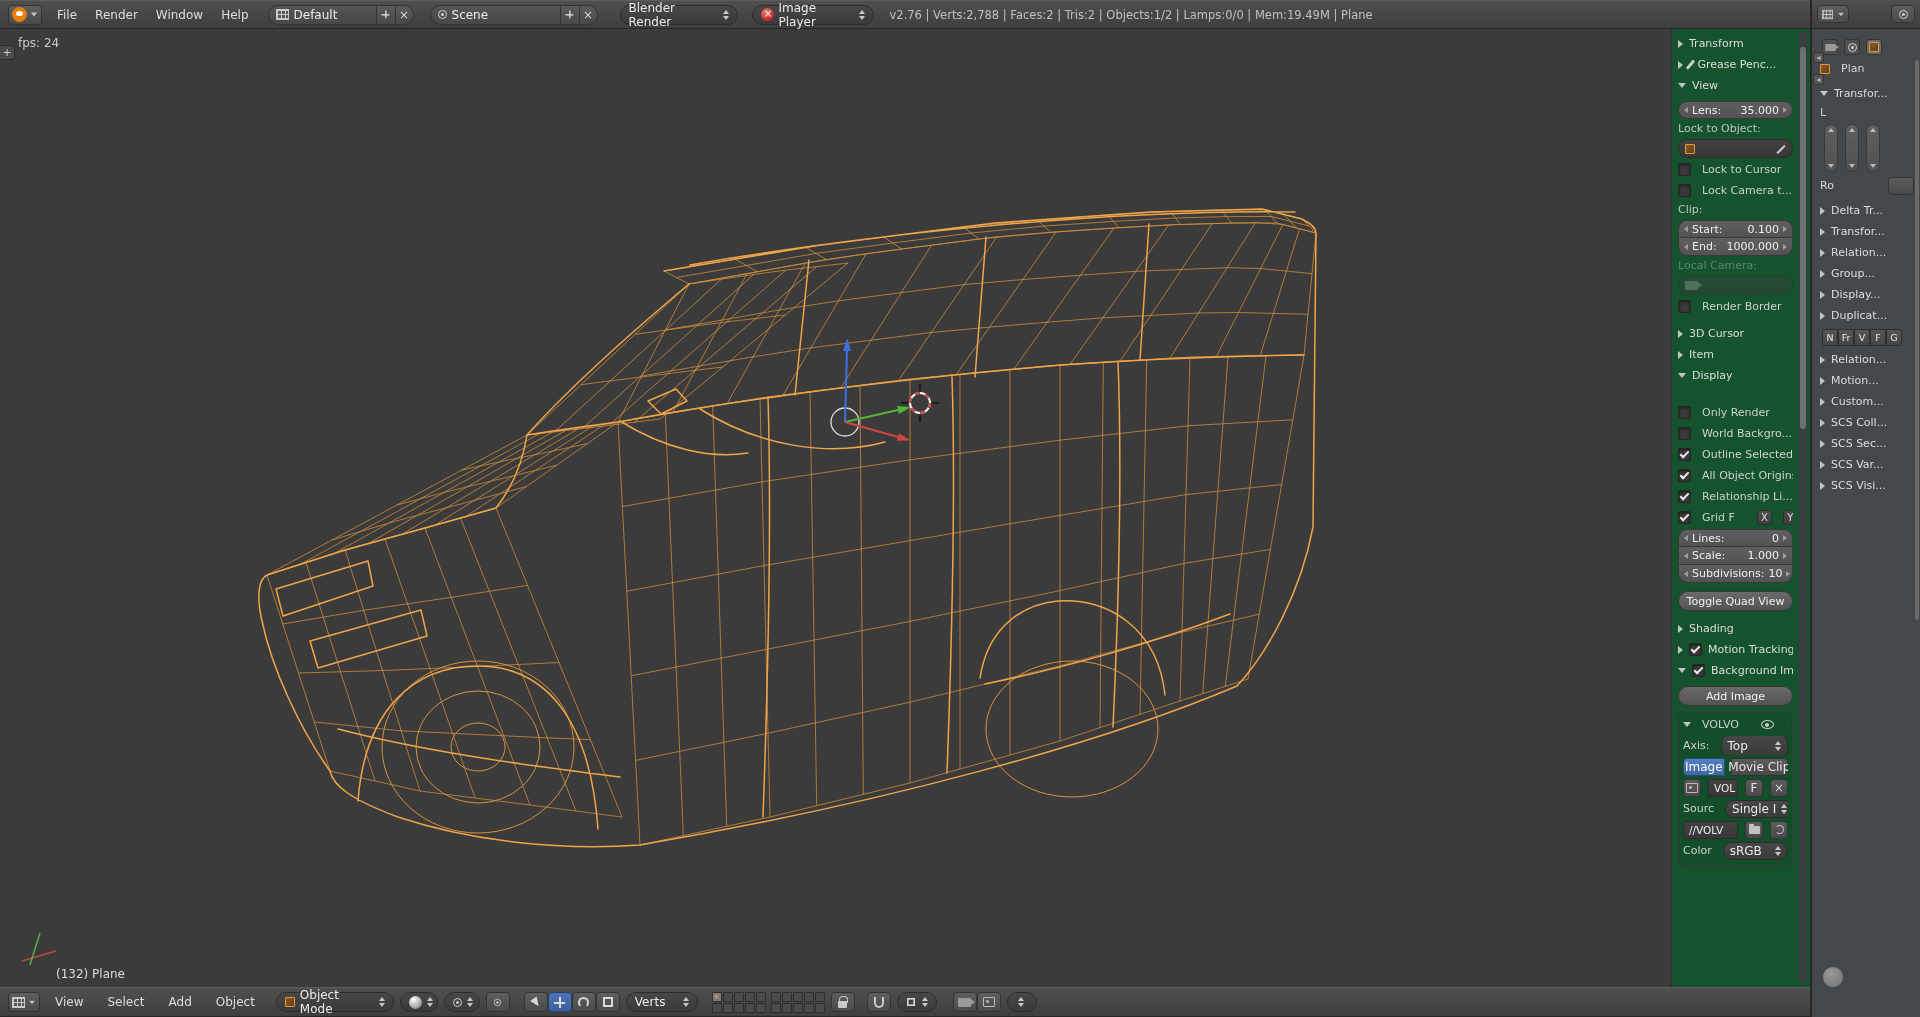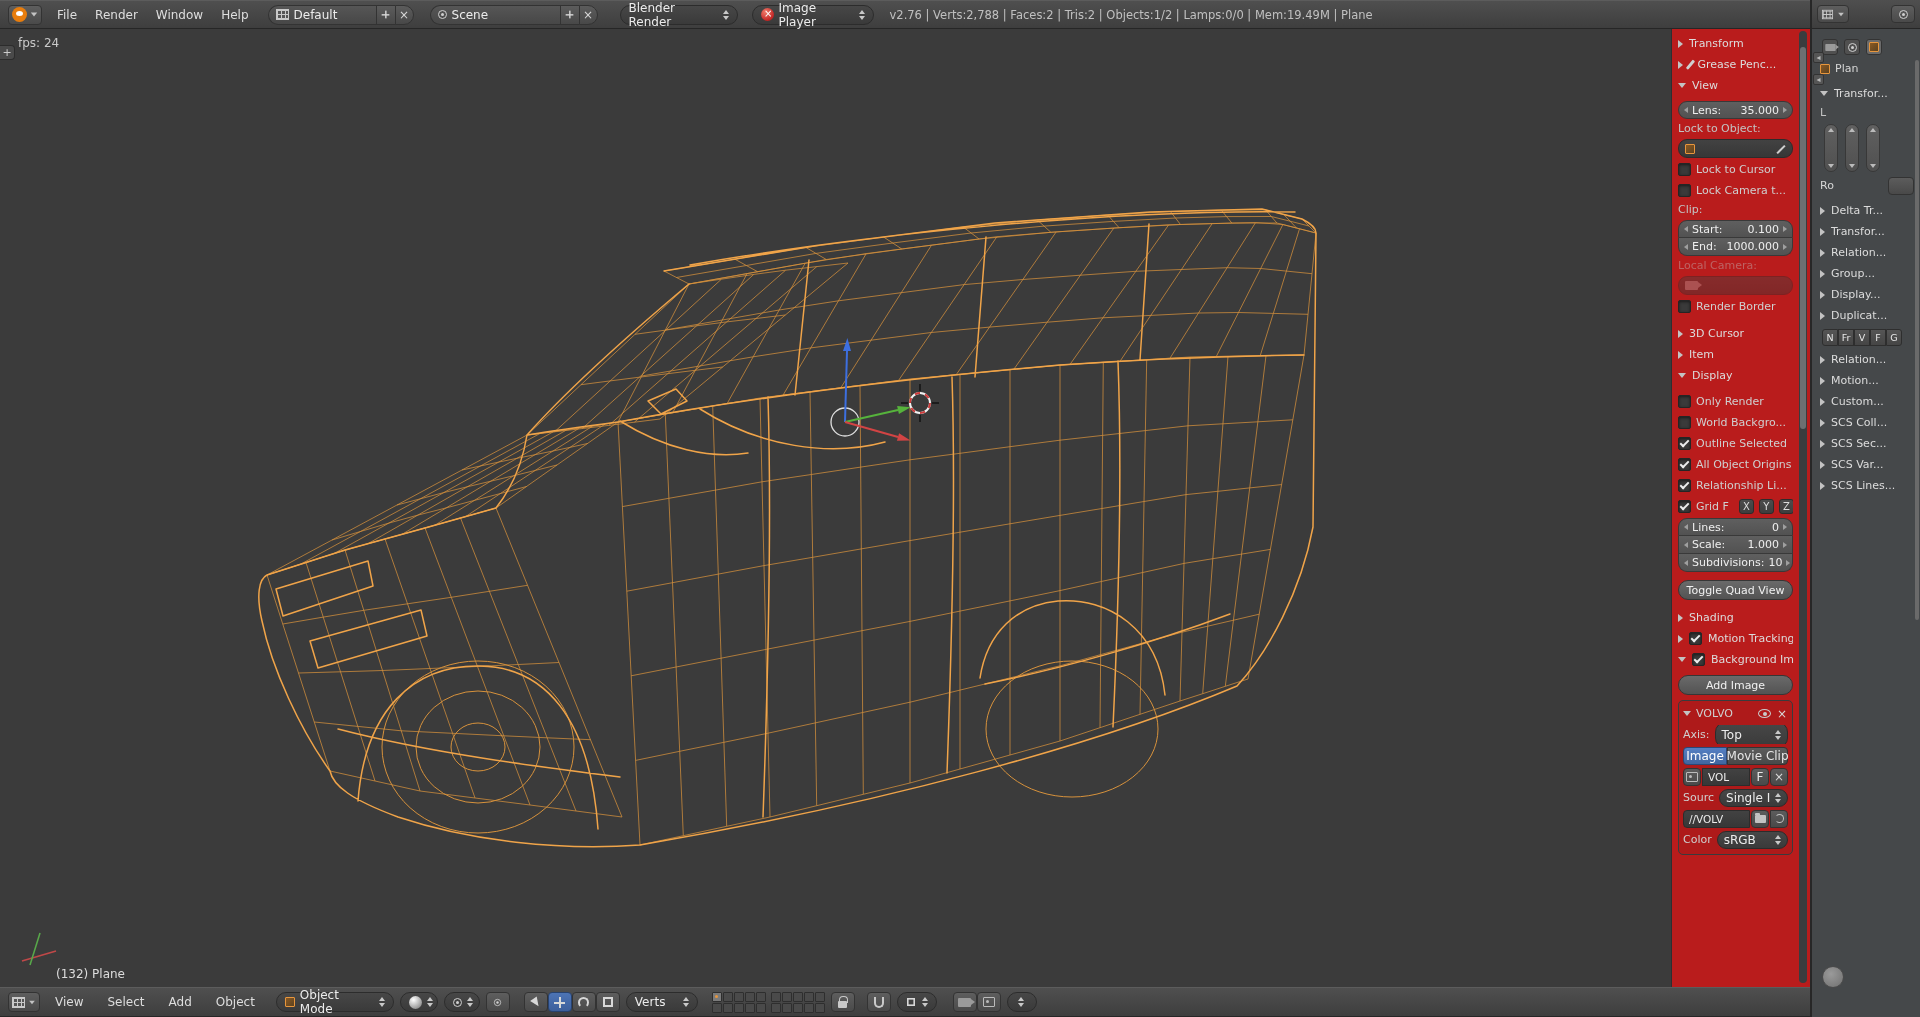--- a/index.html
+++ b/index.html
@@ -83,24 +83,24 @@
   
   #viewport{position:absolute;left:0;top:29px;width:1671px;height:958px;background:#3b3b3b;overflow:hidden}
   #vpsvg{position:absolute;left:0;top:0}
   #fps-label{position:absolute;left:18px;top:7px;color:#c9c9c9;font-size:12px}
   #active-object-label{position:absolute;left:56px;bottom:6px;color:#dcdcdc;font-size:12px}
   #tool-shelf-tab{position:absolute;left:0;top:16px;width:15px;height:15px;background:#4a4a4a;border:1px solid #2c2c2c;
     border-left:none;border-radius:0 4px 4px 0;display:flex;align-items:center;justify-content:center;color:#ccc;font-size:11px}
   #tool-shelf-tab::after{content:"+"}
 
   
-  #npanel{position:absolute;left:1671px;top:29px;width:139px;height:958px;background:#b91c1c;
+  #npanel{position:absolute;left:1671px;top:29px;width:139px;height:958px;background:#14532d;
     border-left:1px solid #2d2f31;padding:3px 17px 0 6px;font-size:11px;color:#cfcfcf;overflow:hidden}
   .phead{display:flex;align-items:center;gap:6px;height:19px;margin:2px 0;color:#dcdcdc;white-space:nowrap;overflow:hidden}
-  .row{display:flex;align-items:center;gap:5px;height:19px;margin:2px 0;white-space:nowrap;overflow:hidden}
+  .row{display:flex;align-items:center;gap:11px;height:19px;margin:2px 0;white-space:nowrap;overflow:hidden}
   .lblrow{height:16px;margin:3px 0 1px;color:#c3c3c3;white-space:nowrap;overflow:hidden}
   .numfield{display:flex;align-items:center;height:18px;background:linear-gradient(#5f5f5f,#525252);
     border:1px solid #393939;border-radius:9px;padding:0 5px;gap:4px;font-size:11px;color:#eee;margin:1px 0}
   .numfield .val{margin-left:auto}
   .st-t{border-radius:9px 9px 0 0;margin-bottom:0}
   .st-m{border-radius:0;border-top:none;margin:0}
   .st-b{border-radius:0 0 9px 9px;border-top:none;margin-top:0}
   .pushbtn{display:flex;align-items:center;justify-content:center;height:20px;background:linear-gradient(#6a6a6a,#535353);
     border:1px solid #363636;border-radius:10px;color:#f0f0f0;font-size:11px;margin:3px 0;white-space:nowrap;overflow:hidden}
   .pickfield{display:flex;align-items:center;gap:5px;height:19px;background:linear-gradient(#424242,#373737);
@@ -280,21 +280,21 @@
       </div>
     <div class="phead">
         <span class="tri-r"></span>
         <span>Item</span>
       </div>
     <div class="phead">
         <span class="tri-d"></span>
         <span>Display</span>
       </div>
 
-    <div class="row" style="margin-top:7px">
+    <div class="row" style="margin-top:18px">
         <span class="cb"></span>
         <span>Only Render</span>
       </div>
     <div class="row">
         <span class="cb"></span>
         <span>World Backgro...</span>
       </div>
     <div class="row">
         <span class="cb on"></span>
         <span>Outline Selected</span>
@@ -517,21 +517,21 @@
       <div class="phead">
           <span class="tri-r"></span>
           <span>SCS Sec...</span>
         </div>
       <div class="phead">
           <span class="tri-r"></span>
           <span>SCS Var...</span>
         </div>
       <div class="phead">
           <span class="tri-r"></span>
-          <span>SCS Lines...</span>
+          <span>SCS Visi...</span>
         </div>
     </div>
     <div id="props-scroll-thumb"></div>
     <div id="region-corner-widget"></div>
   </aside>
 
   <footer id="bottombar" class="bar">
     <span class="icobtn">
         <span class="grid-ico"></span>
         <span class="tri-d" style="transform:scale(.7)"></span>

